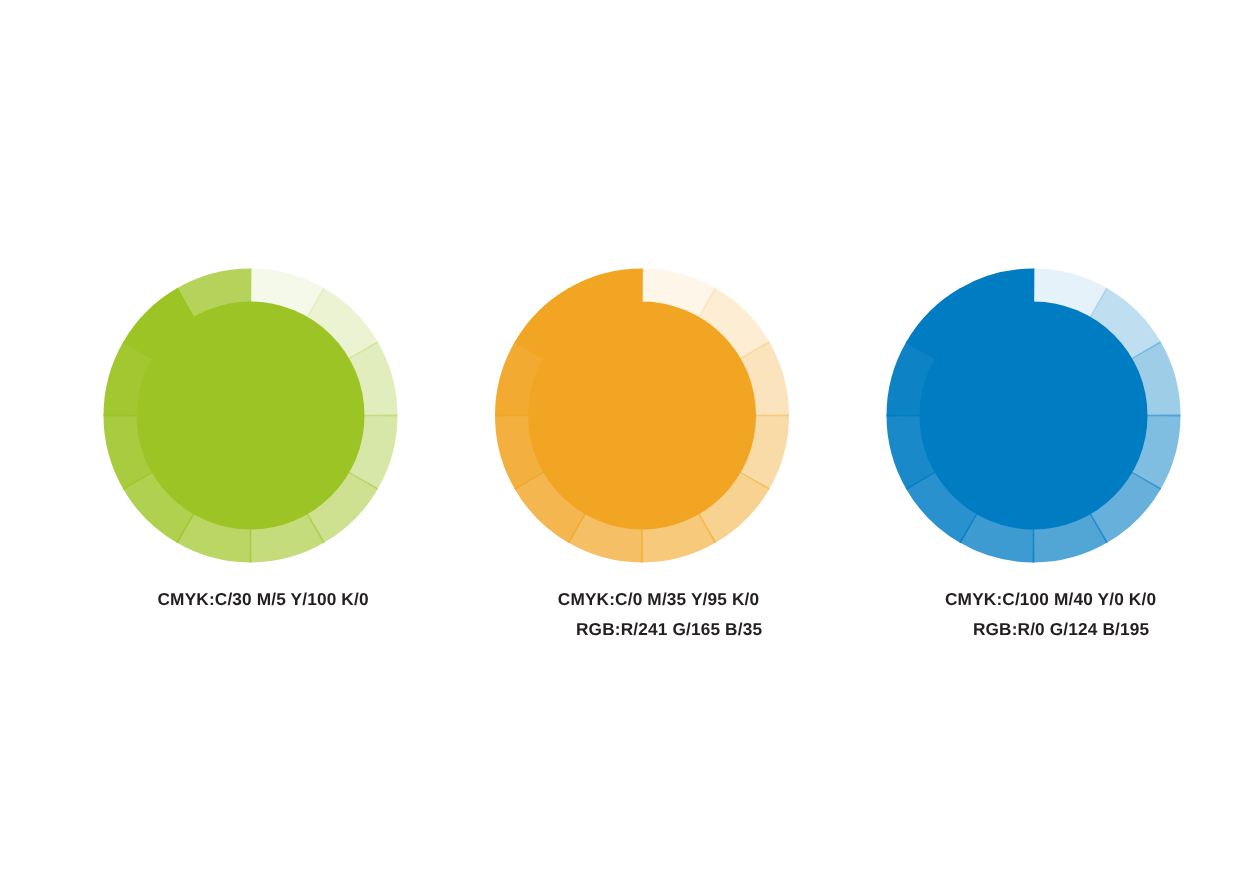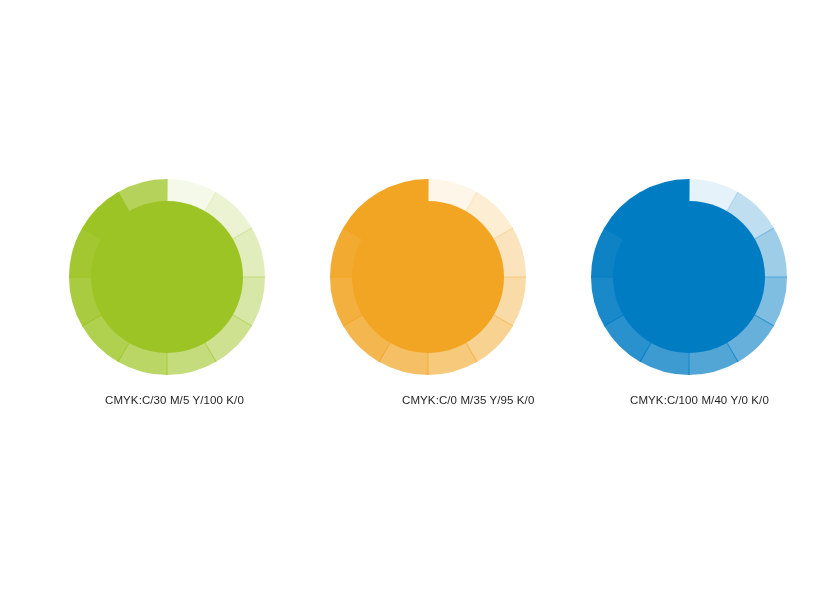--- a/index.html
+++ b/index.html
@@ -37,20 +37,21 @@
 
   .caption {
     position: absolute;
     text-align: center;
     color: #231f20;
     font-family: "Liberation Sans", sans-serif;
     font-size: 11.5px;
     line-height: 20px;
     white-space: nowrap;
     letter-spacing: 0.1px;
+    font-weight: bold;
   }
   .caption .line-cmyk {
     display: block;
   }
   .caption .line-rgb {
     display: block;
     padding-left: 14px;
   }
 
   
@@ -109,22 +110,23 @@
             <path d="M 428.59864421028647 374.9981715396236 A 98 98 0 0 1 378.48247313625166 361.569583972596 L 390.10393352264157 341.7216203871908 A 75 75 0 0 0 428.4581460793009 351.9986006680793 Z" fill="#F1A523" fill-opacity="0.7"></path>
             <path d="M 379.5193553241248 362.16822818288244 A 98 98 0 0 1 342.83177181711756 325.4806446758752 L 362.8202335335083 314.1025341907208 A 75 75 0 0 0 390.89746580927914 342.1797664664916 Z" fill="#F1A523" fill-opacity="0.8"></path>
             <path d="M 343.430416027404 326.51752686374834 A 98 98 0 0 1 330.0018284603764 276.4013557897135 L 353.0013993319207 276.5418539206991 A 75 75 0 0 0 363.2783796128092 314.89606647735843 Z" fill="#F1A523" fill-opacity="0.88"></path>
             <path d="M 330.0018284603764 277.5986442102865 A 98 98 0 0 1 343.4304160274041 227.4824731362516 L 363.27837961280926 239.1039335226415 A 75 75 0 0 0 353.0013993319207 277.45814607930095 Z" fill="#F1A523" fill-opacity="0.94"></path>
             <path d="M 342.83177181711756 228.5193553241248 A 98 98 0 0 1 379.51935532412483 191.8317718171175 L 390.8974658092792 211.82023353350831 A 75 75 0 0 0 362.8202335335083 239.8974658092792 Z" fill="#F1A523" fill-opacity="1"></path>
             <path d="M 378.48247313625154 192.43041602740408 A 98 98 0 0 1 428.5986442102865 179.0018284603764 L 428.4581460793009 202.0013993319207 A 75 75 0 0 0 390.1039335226415 212.27837961280926 Z" fill="#F1A523" fill-opacity="1"></path>
           </g>
           <circle cx="428" cy="277" r="76" fill="#F1A523" clip-path="url(#notch-clip-orange)"></circle>
         </svg>
       </div>
-      <div class="caption" style="left: 370px; top: 390px; margin-left: 32px;">
+      <div class="caption" style="left: 370px; top: 390px;">
         <span class="line-cmyk">CMYK:C/0  M/35  Y/95  K/0</span>
+        <span class="line-rgb">RGB:R/241  G/165  B/35</span>
       </div>
     </div>
     <div class="swatch-group" id="group-blue">
       <div class="wheel-wrap" style="left: 585px; top: 173px; width: 208px; height: 208px;">
         <svg class="wheel-svg" width="208" height="208" viewBox="585 173 208 208">
           <defs>
             <clipPath id="notch-clip-blue" clipPathUnits="userSpaceOnUse">
               <path d="M 581 169 H 797 V 385 H 581 Z M 709.6798387717276 192.89598294272156 h 17 v 19 h -17 Z" fill-rule="evenodd"></path>
             </clipPath>
           </defs>
@@ -140,15 +142,16 @@
             <path d="M 604.430416027404 326.51752686374834 A 98 98 0 0 1 591.0018284603764 276.4013557897135 L 614.0013993319208 276.5418539206991 A 75 75 0 0 0 624.2783796128092 314.89606647735843 Z" fill="#007CC3" fill-opacity="0.9"></path>
             <path d="M 591.0018284603764 277.5986442102865 A 98 98 0 0 1 604.4304160274041 227.4824731362516 L 624.2783796128092 239.1039335226415 A 75 75 0 0 0 614.0013993319208 277.45814607930095 Z" fill="#007CC3" fill-opacity="0.95"></path>
             <path d="M 603.8317718171176 228.5193553241248 A 98 98 0 0 1 640.5193553241248 191.8317718171175 L 651.8974658092792 211.82023353350831 A 75 75 0 0 0 623.8202335335084 239.8974658092792 Z" fill="#007CC3" fill-opacity="1"></path>
             <path d="M 639.4824731362515 192.43041602740408 A 98 98 0 0 1 689.5986442102865 179.0018284603764 L 689.458146079301 202.0013993319207 A 75 75 0 0 0 651.1039335226415 212.27837961280926 Z" fill="#007CC3" fill-opacity="1"></path>
           </g>
           <circle cx="689" cy="277" r="76" fill="#007CC3" clip-path="url(#notch-clip-blue)"></circle>
         </svg>
       </div>
       <div class="caption" style="left: 630px; top: 390px;">
         <span class="line-cmyk">CMYK:C/100  M/40  Y/0  K/0</span>
+        <span class="line-rgb">RGB:R/0  G/124  B/195</span>
       </div>
     </div>
   </div>
 
 </body></html>

